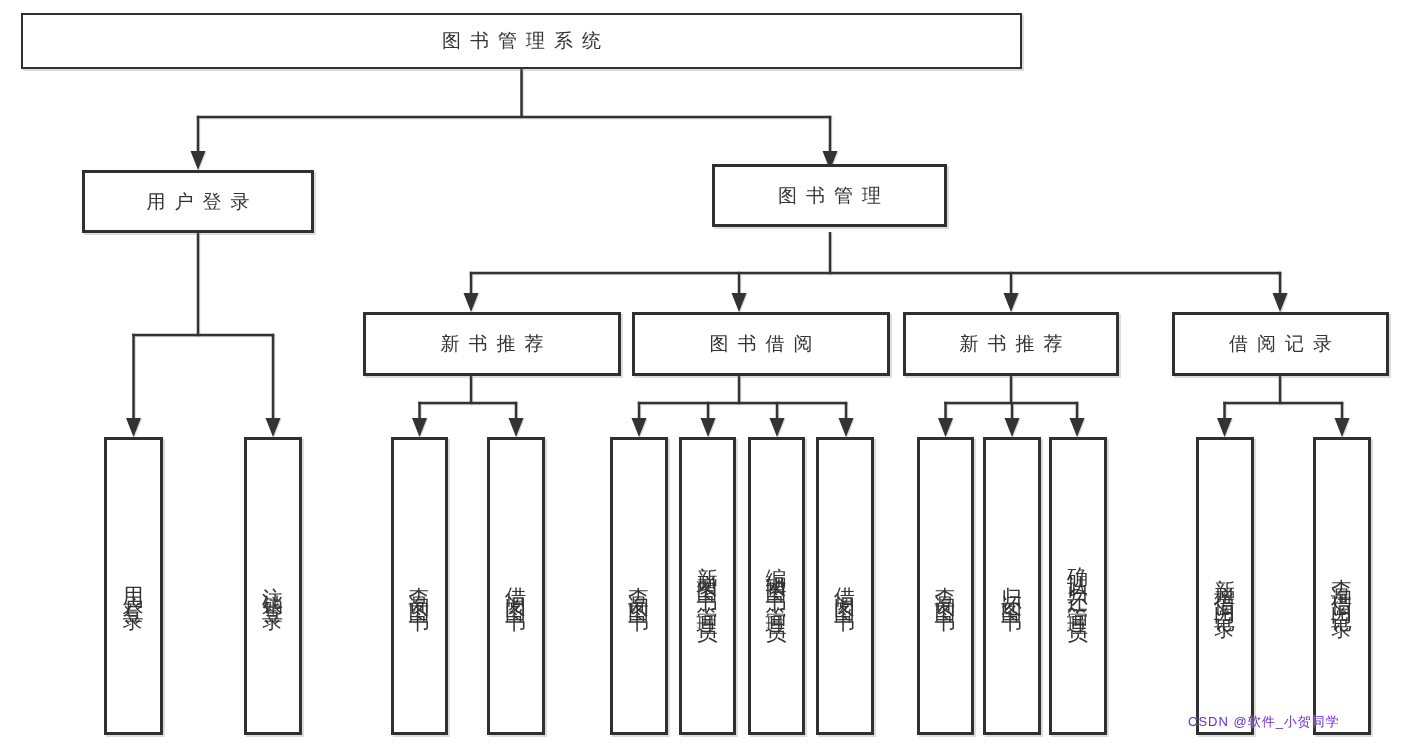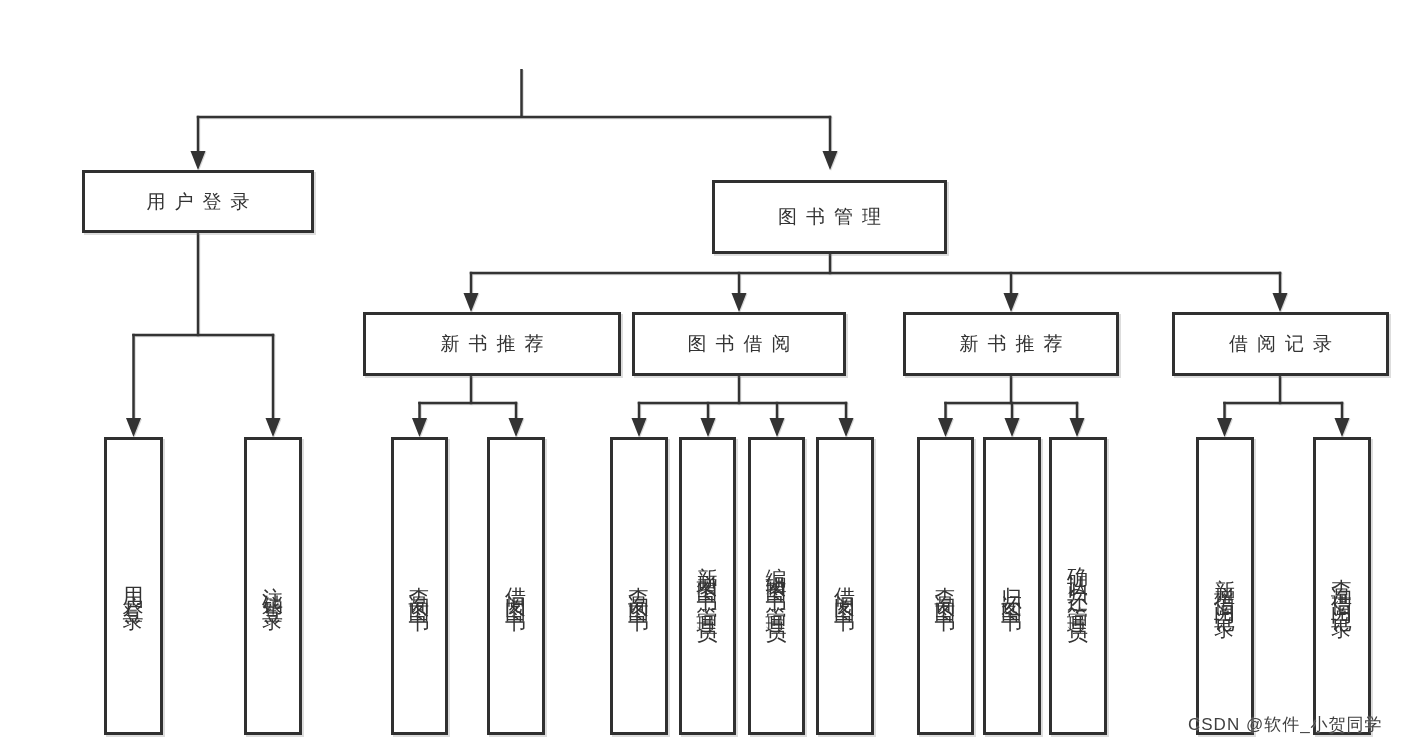--- a/index.html
+++ b/index.html
@@ -13,22 +13,22 @@
     display:flex;align-items:center;justify-content:center;
     box-shadow:2px 2px 0 rgba(120,120,120,0.25);
   }
   .box.root{border-width:2.5px;}
   .hlabel{font-size:19px;letter-spacing:9px;text-indent:9px;white-space:nowrap;color:#333333;}
   .vtext{
     writing-mode:vertical-rl;text-orientation:mixed;
     font-size:21px;letter-spacing:8px;line-height:1;color:#333333;white-space:nowrap;
   }
   .watermark{
-    position:absolute;left:1188px;top:713px;font-size:17px;letter-spacing:1px;
-    color:#404040;white-space:nowrap;z-index:5;text-shadow:0 0 2px #ffffff;
+    position:absolute;left:1188px;top:713px;font-size:13px;letter-spacing:1px;
+    color:#6d28d9;white-space:nowrap;z-index:5;text-shadow:0 0 2px #ffffff;
   }
 </style>
 </head>
 <body>
 
 <div class="canvas">
 
   <svg class="connectors" width="1405" height="747" viewBox="0 0 1405 747">
     <g stroke="#333333" stroke-width="2.5" fill="none">
       <path d="M521.5 69 V117"></path>
@@ -89,32 +89,35 @@
       <polygon points="769.5,418 784.5,418 777,437"></polygon>
       <polygon points="838.5,418 853.5,418 846,437"></polygon>
       <polygon points="938,418 953,418 945.5,437"></polygon>
       <polygon points="1004.5,418 1019.5,418 1012,437"></polygon>
       <polygon points="1069.5,418 1084.5,418 1077,437"></polygon>
       <polygon points="1217,418 1232,418 1224.5,437"></polygon>
       <polygon points="1334.5,418 1349.5,418 1342,437"></polygon>
     </g>
   </svg>
 
+  <div class="box root" style="left:21px;top:13px;width:1001px;height:56px">
+    <span class="hlabel">图书管理系统</span>
+  </div>
 
   <div class="box" style="left:82px;top:170px;width:232px;height:63px">
     <span class="hlabel">用户登录</span>
   </div>
-  <div class="box" style="left:712px;top:180px;width:235px;height:74px">
+  <div class="box" style="left:712px;top:164px;width:235px;height:63px">
     <span class="hlabel">图书管理</span>
   </div>
 
   <div class="box" style="left:363px;top:312px;width:258px;height:64px">
     <span class="hlabel">新书推荐</span>
   </div>
-  <div class="box" style="left:632px;top:312px;width:214px;height:64px">
+  <div class="box" style="left:632px;top:312px;width:258px;height:64px">
     <span class="hlabel">图书借阅</span>
   </div>
   <div class="box" style="left:903px;top:312px;width:216px;height:64px">
     <span class="hlabel">新书推荐</span>
   </div>
   <div class="box" style="left:1172px;top:312px;width:217px;height:64px">
     <span class="hlabel">借阅记录</span>
   </div>
 
   <div class="box" style="left:104px;top:437px;width:59px;height:298px">

